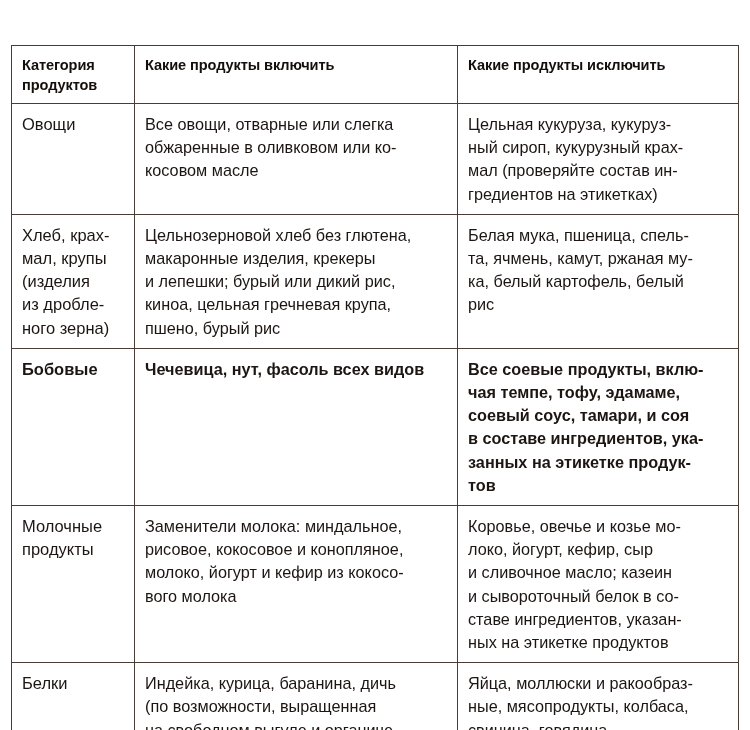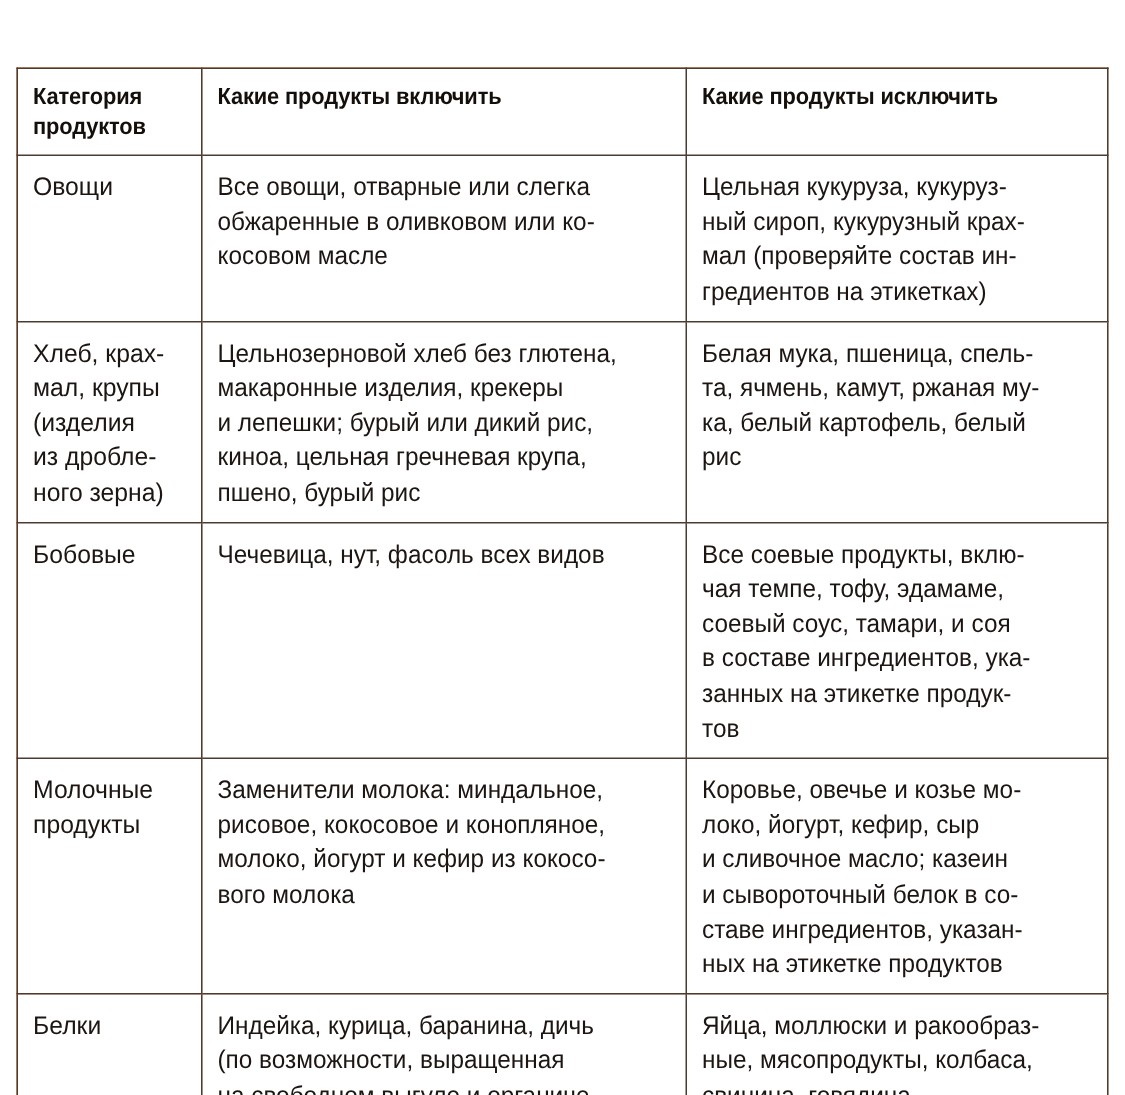--- a/index.html
+++ b/index.html
@@ -78,21 +78,21 @@
     transform-origin: left top;
   }
 
   tbody td.cat-cell .cell-text {
     transform: scaleX(0.97);
   }
 
   
   tr.row-0 td { height: 100px; }
   tr.row-1 td { height: 125px; }
-  tr.row-2 td { height: 143px; }
+  tr.row-2 td { height: 143px; font-weight: bold; }
   tr.row-3 td { height: 148px; }
   tr.row-4 td { height: 140px; }
 </style>
 </head>
 <body>
 
 <div class="table-wrap">
   <table class="food-table">
     <colgroup>
       <col class="c1">

